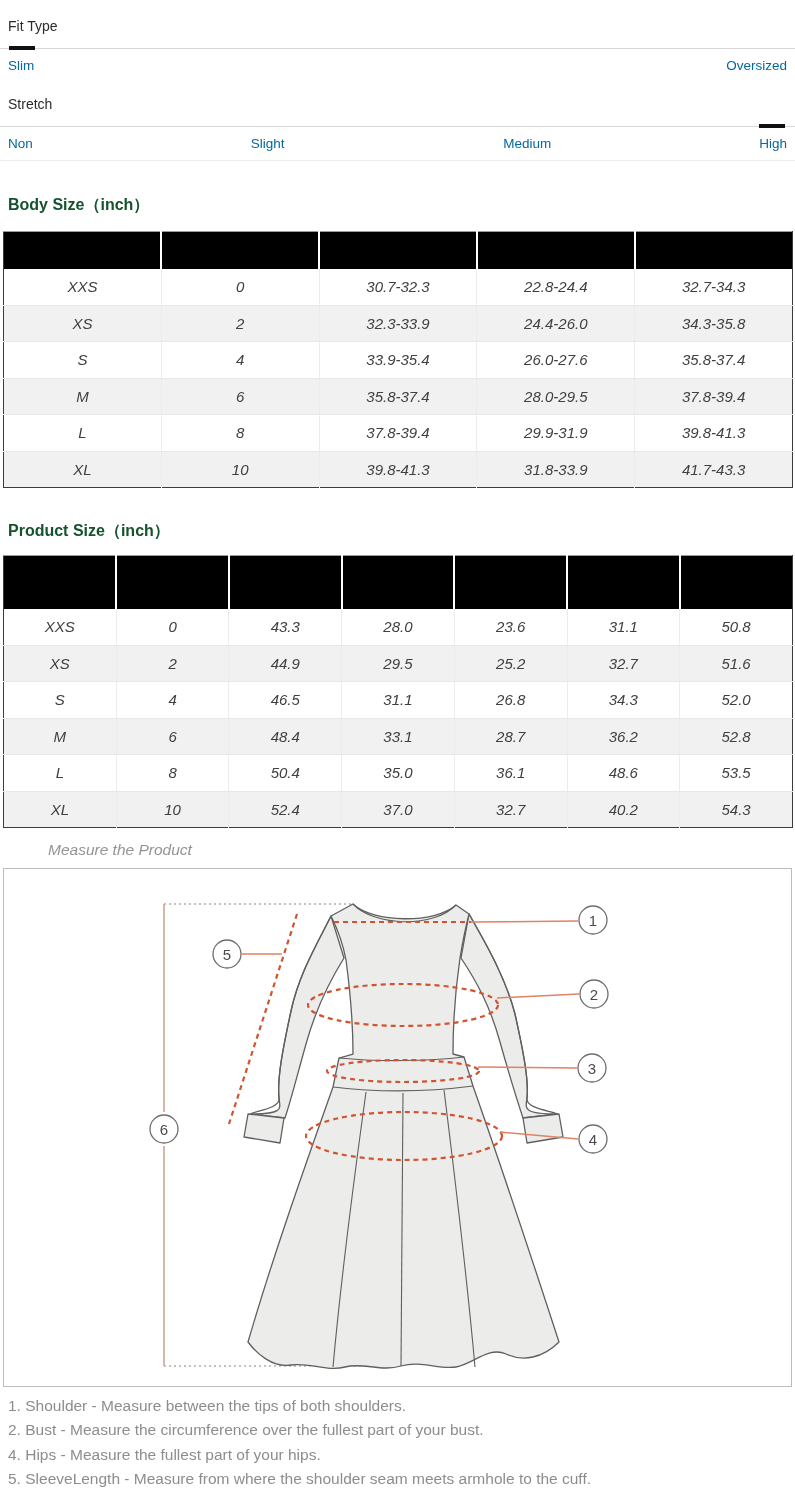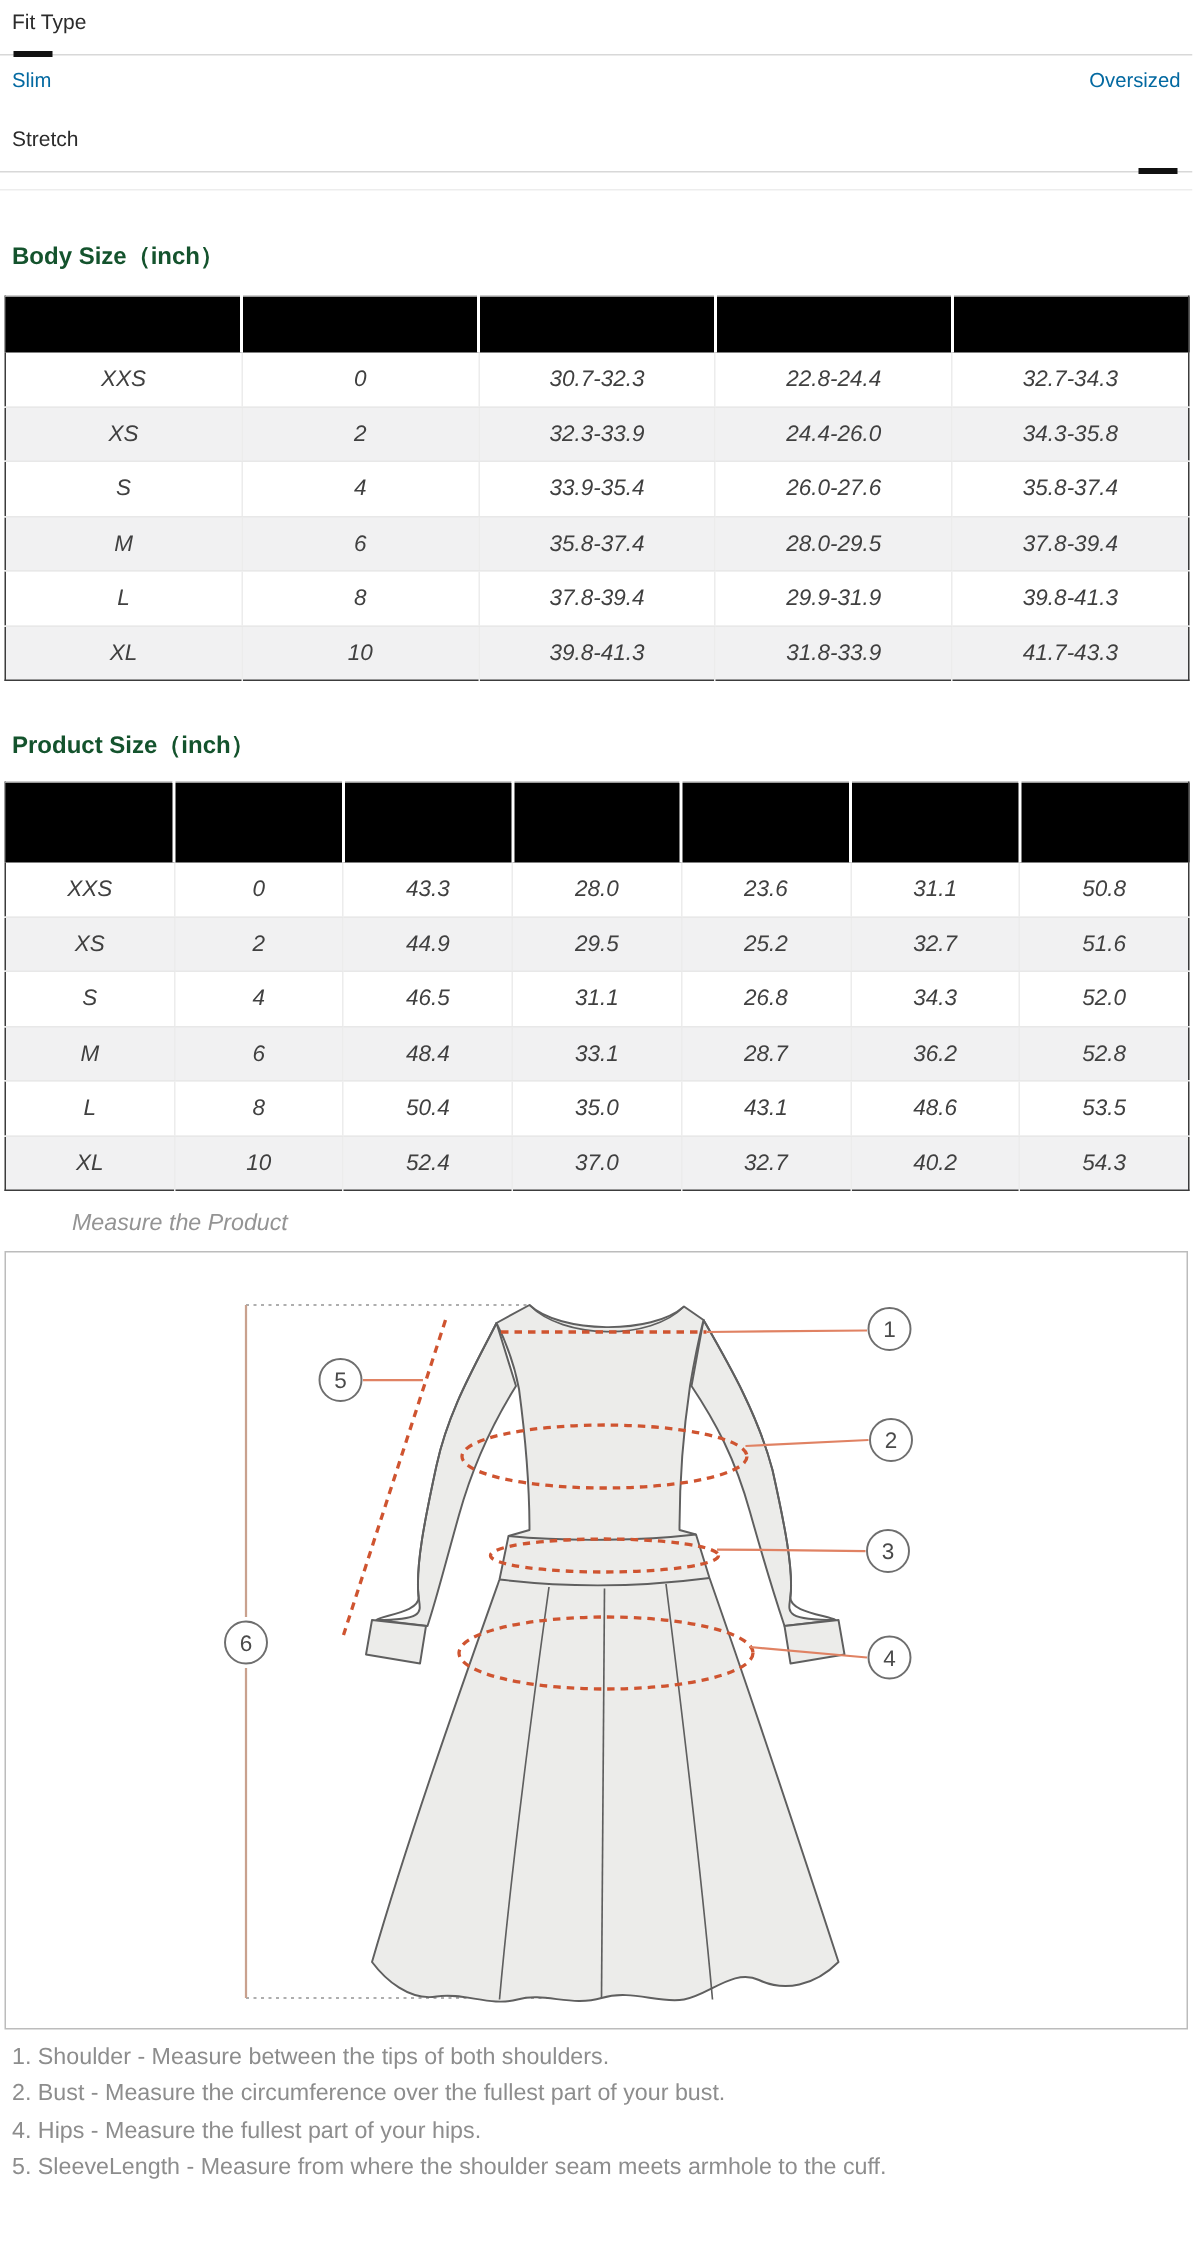--- a/index.html
+++ b/index.html
@@ -3,21 +3,21 @@
 <meta charset="utf-8">
 <style>
   * { margin:0; padding:0; box-sizing:border-box; }
   html,body { background:#fff; }
   body {
     width:795px; height:1500px; overflow:hidden; position:relative;
     font-family:"Liberation Sans","DejaVu Sans",sans-serif; color:#222;
   }
 
   
-  .slider-section { padding-top:6px; }
+  .slider-section { padding-top:18px; }
   .slider-label { font-size:14px; color:#2b2b2b; padding:0 8px; }
   .slider-track-wrap { position:relative; height:5px; margin-top:12px; }
   .slider-track { position:absolute; left:0; right:0; top:2px; height:1px; background:#d8d8d8; }
   .slider-thumb { position:absolute; top:0; width:26px; height:4px; background:#111; }
   .thumb-left { left:9px; }
   .thumb-right { right:10px; }
   .slider-opts { display:flex; margin-top:7px; padding:0 8px; font-size:13.5px; color:#0369a1; }
   .slider-opts span { flex:2; text-align:center; }
   .slider-opts span:first-child { flex:1; text-align:left; }
   .slider-opts span:last-child { flex:1; text-align:right; }
@@ -63,20 +63,26 @@
   <div class="slider-opts">
     <span>Slim</span>
     <span>Oversized</span>
   </div>
 
   <div class="slider-label slider-gap">Stretch</div>
   <div class="slider-track-wrap">
     <div class="slider-track"></div>
     <div class="slider-thumb thumb-right"></div>
   </div>
+  <div class="slider-opts">
+    <span>Non</span>
+    <span>Slight</span>
+    <span>Medium</span>
+    <span>High</span>
+  </div>
   <div class="section-divider"></div>
 </div>
 
 <h2 class="size-title" style="margin-top:34px;">Body Size（inch）</h2>
 <table class="t-body-size">
   <thead>
       <tr>
         <th></th>
         <th></th>
         <th></th>
@@ -178,21 +184,21 @@
         <td>33.1</td>
         <td>28.7</td>
         <td>36.2</td>
         <td>52.8</td>
       </tr>
       <tr>
         <td>L</td>
         <td>8</td>
         <td>50.4</td>
         <td>35.0</td>
-        <td>43.1</td>
+        <td>36.1</td>
         <td>48.6</td>
         <td>53.5</td>
       </tr>
       <tr>
         <td>XL</td>
         <td>10</td>
         <td>52.4</td>
         <td>37.0</td>
         <td>32.7</td>
         <td>40.2</td>

